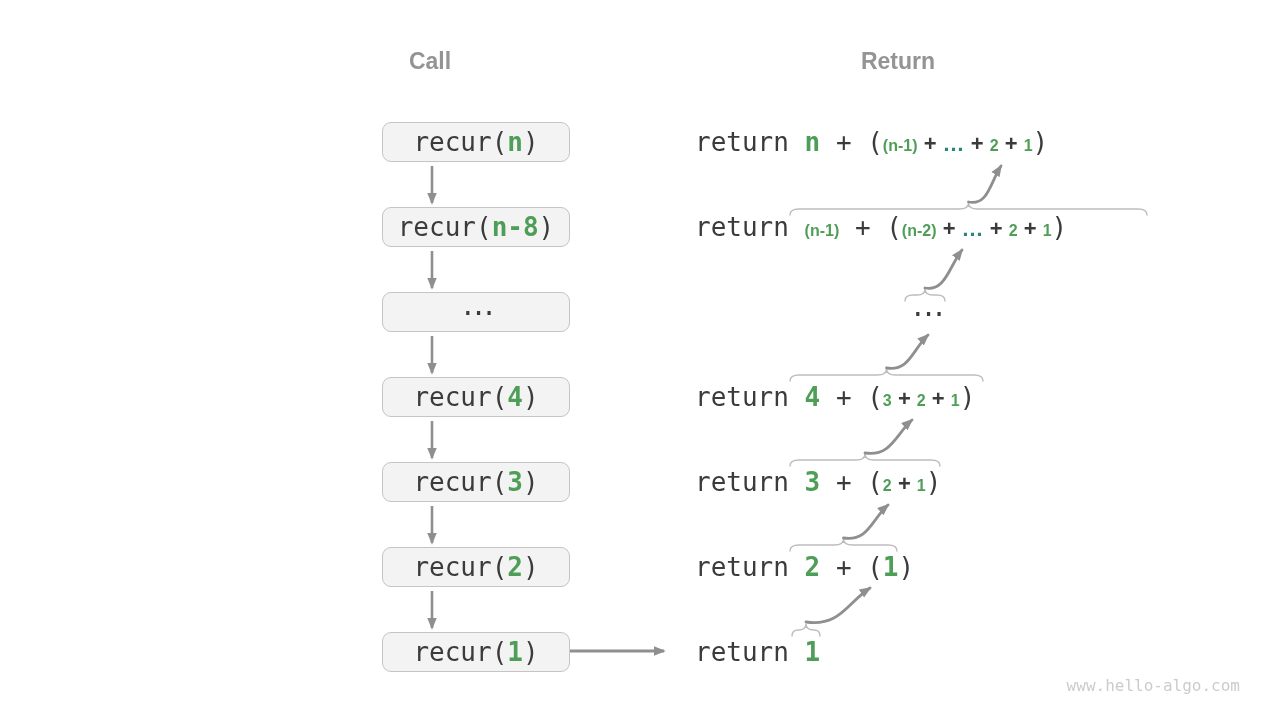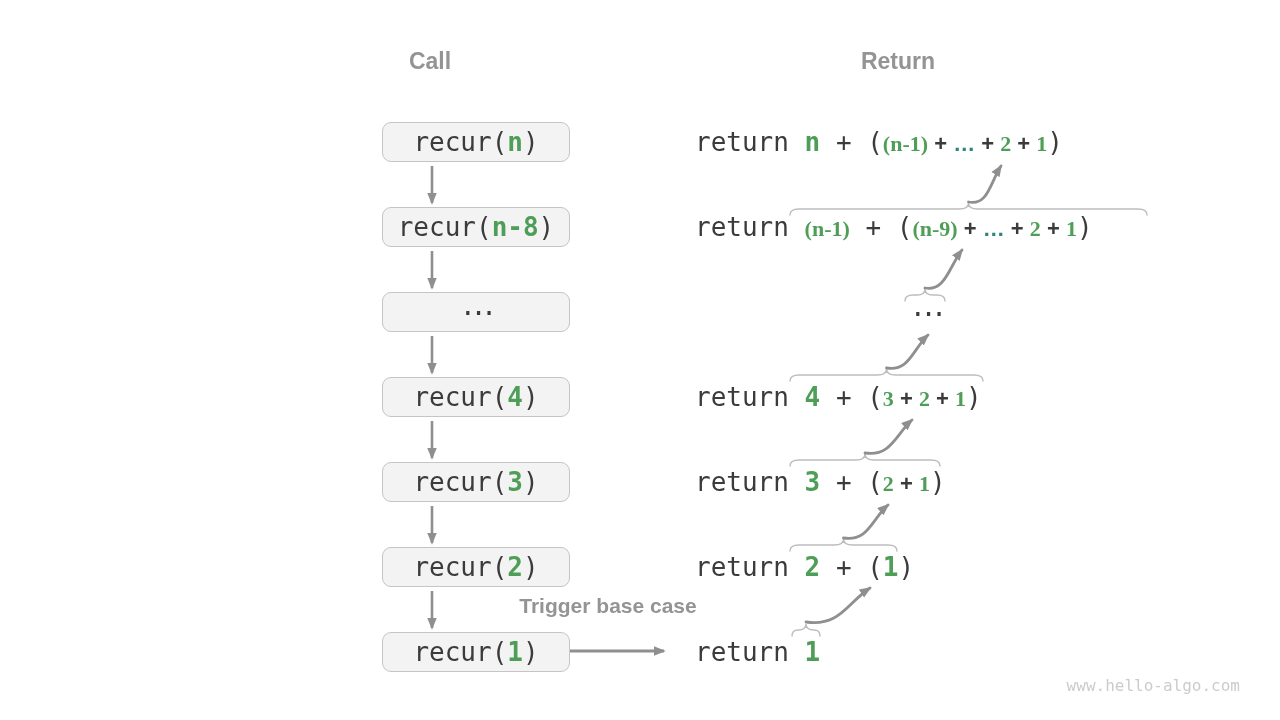--- a/index.html
+++ b/index.html
@@ -15,21 +15,21 @@
             border-radius:9px;display:flex;align-items:center;justify-content:center;
             font-family:"DejaVu Sans Mono",monospace;font-size:26px;color:var(--ink,#3b3b3b);margin-left:44px;}
   .call-box .arg{color:var(--green,#4f9e58);font-weight:bold;}
   .boxdots{letter-spacing:-5px;transform:translateY(-6px);}
 
   .ret{position:absolute;left:695px;height:30px;display:flex;align-items:baseline;line-height:30px;
        white-space:nowrap;}
   .s-m {font-family:"DejaVu Sans Mono",monospace;font-size:26px;color:var(--ink,#3b3b3b);white-space:pre;}
   .s-mg{font-family:"DejaVu Sans Mono",monospace;font-size:26px;color:var(--green,#4f9e58);font-weight:bold;white-space:pre;}
   .s-b {font-family:"Liberation Sans",sans-serif;font-weight:bold;font-size:22px;color:var(--ink,#3b3b3b);white-space:pre;}
-  .s-bg{font-family:Liberation Serif, serif;font-weight:bold;font-size:22px;color:var(--green,#4f9e58);white-space:pre;}
+  .s-bg{font-family:Liberation Sans, sans-serif;font-weight:bold;font-size:16px;color:var(--green,#4f9e58);white-space:pre;}
   .s-bt{font-family:"Liberation Sans",sans-serif;font-weight:bold;font-size:22px;color:var(--teal,#2a857b);white-space:pre;}
 
   .ret-dots{position:absolute;left:905px;top:292px;width:42px;text-align:center;
             font-family:"DejaVu Sans Mono",monospace;font-size:26px;color:var(--ink,#3b3b3b);
             letter-spacing:-5px;line-height:30px;}
 
   .trigger-label{position:absolute;left:608px;top:594px;transform:translateX(-50%);
                  font-size:21px;font-weight:bold;color:var(--gray,#949494);white-space:nowrap;}
 
   .watermark{position:absolute;right:40px;top:676px;font-family:"DejaVu Sans Mono",monospace;
@@ -131,21 +131,21 @@
       <span class="s-b"> + </span>
       <span class="s-bg">2</span>
       <span class="s-b"> + </span>
       <span class="s-bg">1</span>
       <span class="s-m">)</span>
     </div>
   <div class="ret" style="top:212px">
       <span class="s-m">return </span>
       <span class="s-bg">(n-1)</span>
       <span class="s-m"> + (</span>
-      <span class="s-bg">(n-9)</span>
+      <span class="s-bg">(n-2)</span>
       <span class="s-b"> + </span>
       <span class="s-bt">…</span>
       <span class="s-b"> + </span>
       <span class="s-bg">2</span>
       <span class="s-b"> + </span>
       <span class="s-bg">1</span>
       <span class="s-m">)</span>
     </div>
   <div class="ret-dots">...</div>
   <div class="ret" style="top:382px">
@@ -173,16 +173,15 @@
       <span class="s-mg">2</span>
       <span class="s-m"> + (</span>
       <span class="s-mg">1</span>
       <span class="s-m">)</span>
     </div>
   <div class="ret" style="top:637px">
       <span class="s-m">return </span>
       <span class="s-mg">1</span>
     </div>
 
-  <div class="trigger-label">Trigger base case</div>
   <div class="watermark">www.hello-algo.com</div>
 
 </div>
 
 </body></html>

